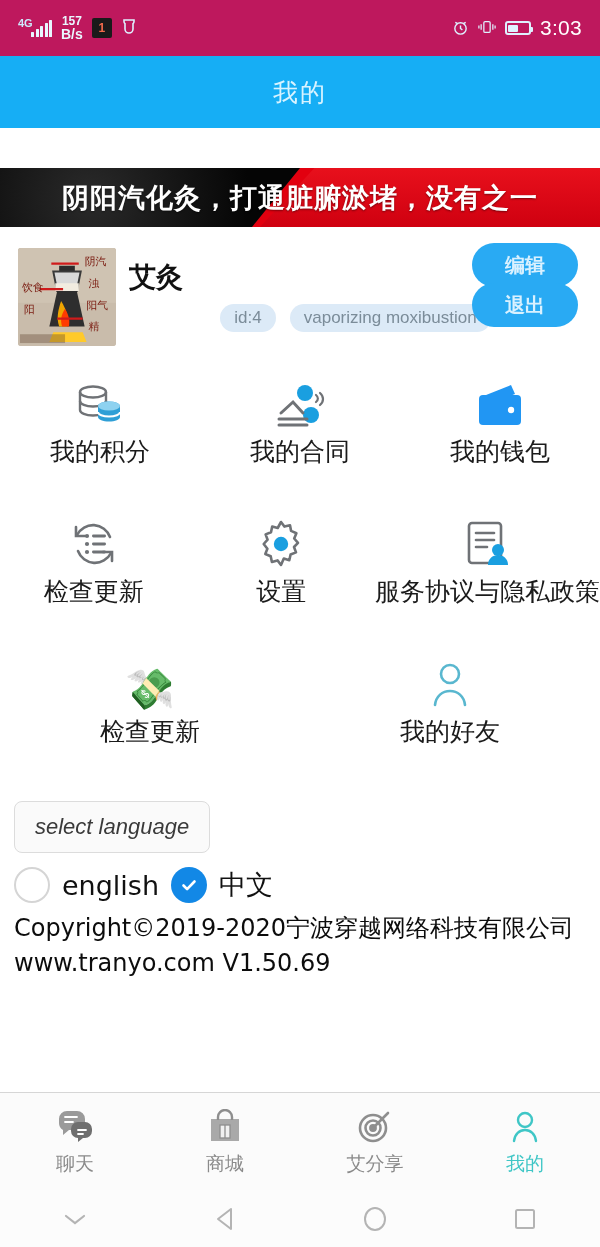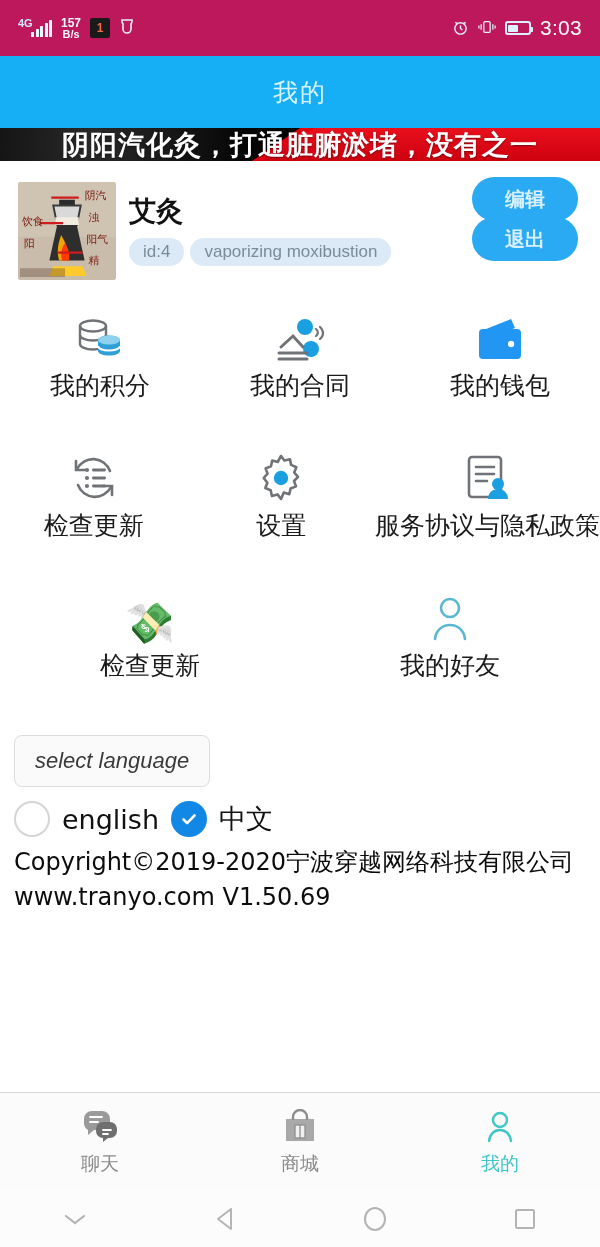--- a/index.html
+++ b/index.html
@@ -21,41 +21,41 @@
   .sig-wrap { display:flex; align-items:flex-end; gap:1px; position:relative; }
   .sig-4g { font-size: 11px; color:#cdeafd; font-weight:700; line-height:1;
             position:absolute; left:0; top:-2px; }
   .bars { display:flex; align-items:flex-end; gap:1.5px; margin-left: 13px; }
   .bars i { width:3px; background:#e8f6ff; display:block; border-radius:0.5px; }
   .bars i:nth-child(1){height:5px}.bars i:nth-child(2){height:8px}
   .bars i:nth-child(3){height:11px}.bars i:nth-child(4){height:14px}
   .bars i:nth-child(5){height:17px}
   .rate { font-size:12px; color:#eaf7ff; line-height:1.0; text-align:center; font-weight:600;}
   .rate span { display:block; }
-  .rate .unit { font-size: 11px; }
+  .rate .unit { font-size: 14px; }
   .ic-badge { width:20px;height:20px;background:#1a1a1a;border-radius:2px;
               display:flex;align-items:center;justify-content:center;
               color:#f26a4b;font-size:12px;font-weight:700;}
   .ic-shield { color:#dff1ff; font-size:17px; line-height:1; }
   .sb-right .gl { color:#dff1ff; font-size:15px; line-height:1; }
   .clock { color:#ffffff; font-size:21px; font-weight:500; letter-spacing:0.3px;}
   .batt { width:26px;height:14px;border:2px solid #dff1ff;border-radius:3px;
           position:relative; padding:1.5px;}
   .batt:after{content:"";position:absolute;right:-4px;top:3.5px;width:2.5px;height:5px;
               background:#dff1ff;border-radius:0 1px 1px 0;}
   .batt i{display:block;height:100%;width:52%;background:#dff1ff;border-radius:1px;}
   .vib { color:#dff1ff; font-size:15px; }
 
   
   .appbar { height: 72px; background:#16AEF5; display:flex;
             align-items:center; justify-content:center; }
   .appbar-title { color:#d8f3ff; font-size:25px; letter-spacing:2px; }
 
   
-  .banner { height: 33px; position:relative; overflow:hidden; background:#e2000f; }
+  .banner { height: 59px; position:relative; overflow:hidden; background:#e2000f;margin-top:40px; }
   .banner .blk {
     position:absolute; left:0; top:0; height:100%; width:300px;
     background: radial-gradient(circle at 30% 50%, #2a2a2a 0%, #050505 75%);
     clip-path: polygon(0 0, 100% 0, 84% 100%, 0 100%);
   }
   .banner .red {
     position:absolute; right:0; top:0; height:100%; width:340px;
     background: linear-gradient(180deg,#e8101c 0%, #cf0010 100%);
     clip-path: polygon(16% 0, 100% 0, 100% 100%, 0 100%);
   }
@@ -68,21 +68,21 @@
 
   
   .profile { height: 140px; display:flex; align-items:center; padding: 0 18px;
              background:#fff; position:relative; }
   .avatar { width: 98px; height: 98px; border-radius:3px; overflow:hidden;
             background:#cdbfae; flex:0 0 auto; position:relative; }
   .avatar svg { display:block; width:100%; height:100%; }
   .p-info { margin-left: 13px; flex:1 1 auto; min-width:0; }
   .p-name { font-size: 27px; font-weight:700; color:#111; line-height:1.1;
             font-family:"DejaVu Sans","Liberation Sans",sans-serif; }
-  .p-tags { display:flex; align-items:center; gap:6px; margin-top: 12px; }
+  .p-tags { display:flex; align-items:center; gap:14px; margin-top: 12px; justify-content: center; }
   .tag { background:#dceaf7; color:#7b8c99; font-size:17px;
          padding:4px 14px; border-radius:14px; white-space:nowrap; }
   .p-actions { position:absolute; right: 22px; top: 16px;
                display:flex; flex-direction:column; }
   .pill { width:106px; height:44px; border-radius:24px; background:#29AAF3;
           color:#d9f1ff; font-size:20px; display:flex; align-items:center;
           justify-content:center;font-weight:bold; }
   .pill.second { margin-top:-4px; }
 
   
@@ -383,20 +383,31 @@
       <div class="ti">
         <svg width="32" height="34" viewBox="0 0 32 34" fill="none">
           <path d="M2 10h28v22H2z" fill="#a9a9a9"></path>
           <path d="M9 11V8a7 7 0 0 1 14 0v3" stroke="#8e8e8e" stroke-width="2.4" fill="none"></path>
           <rect x="11" y="16" width="10" height="13" fill="#f0f0f0" stroke="#8e8e8e" stroke-width="1.3"></rect>
           <path d="M16 16v13" stroke="#8e8e8e" stroke-width="1.3"></path>
         </svg>
       </div>
       <div class="tl">商城</div>
     </div>
+    <div class="tab">
+      <div class="ti">
+        <svg width="34" height="34" viewBox="0 0 34 34" fill="none" stroke="#8e8e8e" stroke-width="2.6">
+          <circle cx="15" cy="19" r="13"></circle>
+          <circle cx="15" cy="19" r="7.5"></circle>
+          <circle cx="15" cy="19" r="2.6" fill="#8e8e8e"></circle>
+          <path d="M17 17 30 4" stroke-linecap="round"></path>
+        </svg>
+      </div>
+      <div class="tl">艾分享</div>
+    </div>
     <div class="tab active">
       <div class="ti">
         <svg width="32" height="34" viewBox="0 0 32 34" fill="none" stroke="#3fc6c6" stroke-width="2.4" stroke-linecap="round">
           <circle cx="16" cy="11" r="7"></circle>
           <path d="M5 32c.8-7 5.5-11 11-11s10.2 4 11 11"></path>
         </svg>
       </div>
       <div class="tl">我的</div>
     </div>
   </div>

